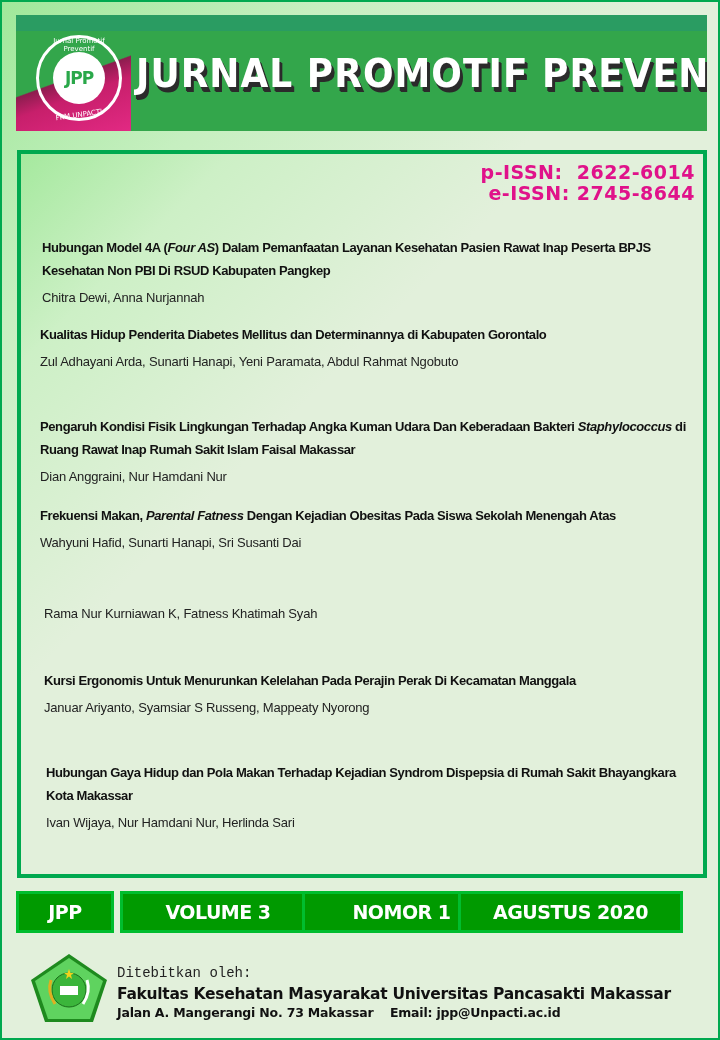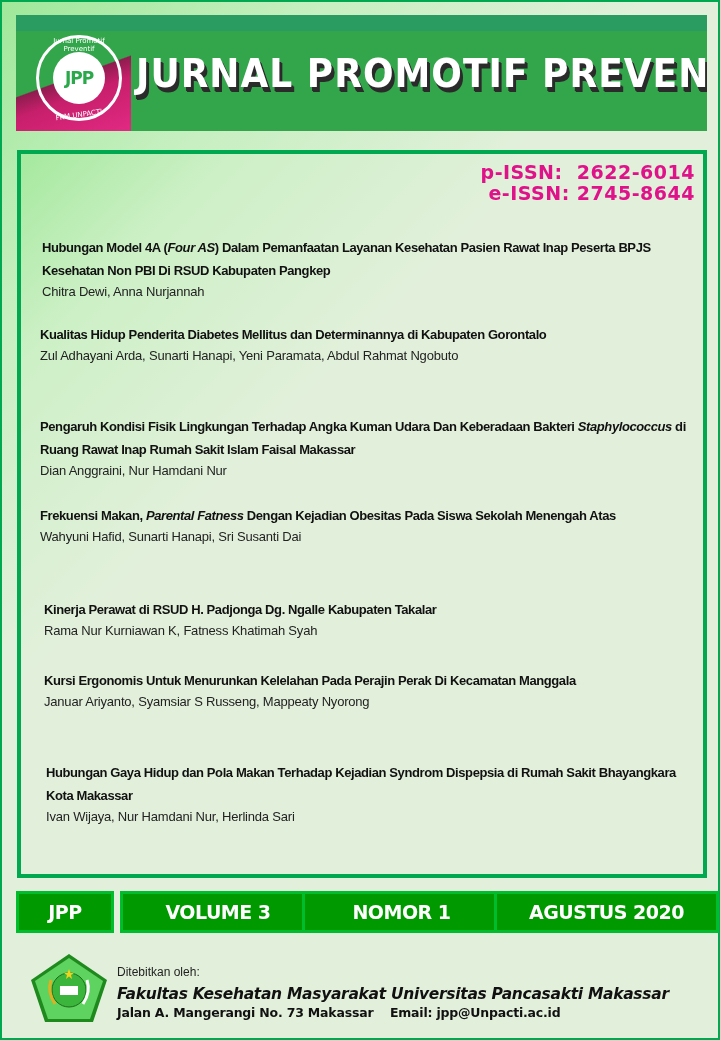--- a/index.html
+++ b/index.html
@@ -60,36 +60,36 @@
     color:#e0128a; font-weight:bold; font-size:19px; line-height:21px;
     font-family:"DejaVu Sans", sans-serif; letter-spacing:0.5px;
   }
   .article { position:absolute; }
   .article .title {
     color:#111; font-weight:bold; font-size:13px; line-height:23px;
     font-family:"Liberation Sans", sans-serif; letter-spacing:-0.4px;
   }
   .article .title i { font-style:italic; }
   .article .authors {
-    color:#222; font-size:13px; line-height:18px; margin-top:1px;
+    color:#222; font-size:13px; line-height:18px; margin-top:7px;
     font-family:"Liberation Sans", sans-serif; letter-spacing:-0.2px;
   }
   
   .infobox {
     position:absolute; top:889px; height:42px;
     background:#009a00; border:3px solid #00bd2e; box-sizing:border-box;
     color:#fff; font-weight:bold; font-size:19px; font-family:"DejaVu Sans", sans-serif;
     display:flex; align-items:center; justify-content:center; letter-spacing:-0.5px;
   }
   
   .pentagon {
     position:absolute; left:27px; top:950px; width:80px; height:72px;
   }
-  .pub-label { position:absolute; left:115px; top:963px; font-size:12px; color:#222; font-family:Liberation Sans, sans-serif;text-align:right; }
-  .pub-name { position:absolute; left:115px; top:983px; font-size:15.5px; font-weight:bold; color:#111; font-family:"DejaVu Sans", sans-serif; letter-spacing:-0.3px;font-style:italic; }
+  .pub-label { position:absolute; left:115px; top:963px; font-size:14px; color:#222; font-family:Liberation Mono, monospace;text-align:right; }
+  .pub-name { position:absolute; left:115px; top:983px; font-size:15.5px; font-weight:bold; color:#111; font-family:"DejaVu Sans", sans-serif; letter-spacing:-0.3px; }
   .pub-addr { position:absolute; left:115px; top:1003px; font-size:12.5px; font-weight:bold; color:#111; font-family:"DejaVu Sans", sans-serif; white-space:pre; letter-spacing:-0.2px; }
 </style>
 </head>
 <body>
 
 <div class="page">
 
   <div class="banner">
     <div class="banner-top"></div>
     <div class="banner-pink"></div>
@@ -123,39 +123,38 @@
       <div class="title"><span>Pengaruh Kondisi Fisik Lingkungan Terhadap Angka Kuman Udara Dan Keberadaan Bakteri </span><i>Staphylococcus</i><span> di Ruang Rawat Inap Rumah Sakit Islam Faisal Makassar</span></div>
       <div class="authors">Dian Anggraini, Nur Hamdani Nur</div>
     </div>
 
     <div class="article" style="left:19px; top:350px; width:660px;">
       <div class="title"><span>Frekuensi Makan, </span><i>Parental Fatness</i><span> Dengan Kejadian Obesitas Pada Siswa Sekolah Menengah Atas</span></div>
       <div class="authors">Wahyuni Hafid, Sunarti Hanapi, Sri Susanti Dai</div>
     </div>
 
     <div class="article" style="left:23px; top:444px; width:640px;">
-      <div class="title"><span>Kinerja Perawat di RSUD H. Padjonga Dg. Ngalle Kabupaten Takalar</span><i></i><span></span></div>
       <div class="authors">Rama Nur Kurniawan K, Fatness Khatimah Syah</div>
     </div>
 
     <div class="article" style="left:25px; top:607px; width:650px;">
       <div class="title"><span>Hubungan Gaya Hidup dan Pola Makan Terhadap Kejadian Syndrom Dispepsia di Rumah Sakit Bhayangkara Kota Makassar</span><i></i><span></span></div>
       <div class="authors">Ivan Wijaya, Nur Hamdani Nur, Herlinda Sari</div>
     </div>
 
     <div class="article" style="left:23px; top:515px; width:580px;">
       <div class="title"><span>Kursi Ergonomis Untuk Menurunkan Kelelahan Pada Perajin Perak Di Kecamatan Manggala</span><i></i><span></span></div>
       <div class="authors">Januar Ariyanto, Syamsiar S Russeng, Mappeaty Nyorong</div>
     </div>
   </div>
 
   <div class="infobox" style="left:14px; width:98px;">JPP</div>
   <div class="infobox" style="left:118px; width:196px;">VOLUME 3</div>
   <div class="infobox" style="left:300px; width:199px;text-align:right;">NOMOR 1</div>
-  <div class="infobox" style="left:492px; width:225px;">AGUSTUS 2020</div>
+  <div class="infobox" style="left:456px; width:225px;">AGUSTUS 2020</div>
 
   <svg class="pentagon" viewBox="0 0 80 72">
     <polygon points="40,2 78,28 64,70 16,70 2,28" fill="#1e8a1e"></polygon>
     <polygon points="40,6 74,29 61,67 19,67 6,29" fill="#5fd35f"></polygon>
     <circle cx="40" cy="38" r="17" fill="#3bb53b" stroke="#1a6d1a" stroke-width="1"></circle>
     <rect x="31" y="34" width="18" height="9" fill="#fff"></rect>
     <path d="M22 28 Q18 40 26 52" stroke="#e0b020" stroke-width="3" fill="none"></path>
     <path d="M58 28 Q62 40 54 52" stroke="#fff" stroke-width="3" fill="none"></path>
     <polygon points="40,17 41.5,21 45,21 42,23 43,27 40,24.5 37,27 38,23 35,21 38.5,21" fill="#f3d21c"></polygon>
   </svg>

